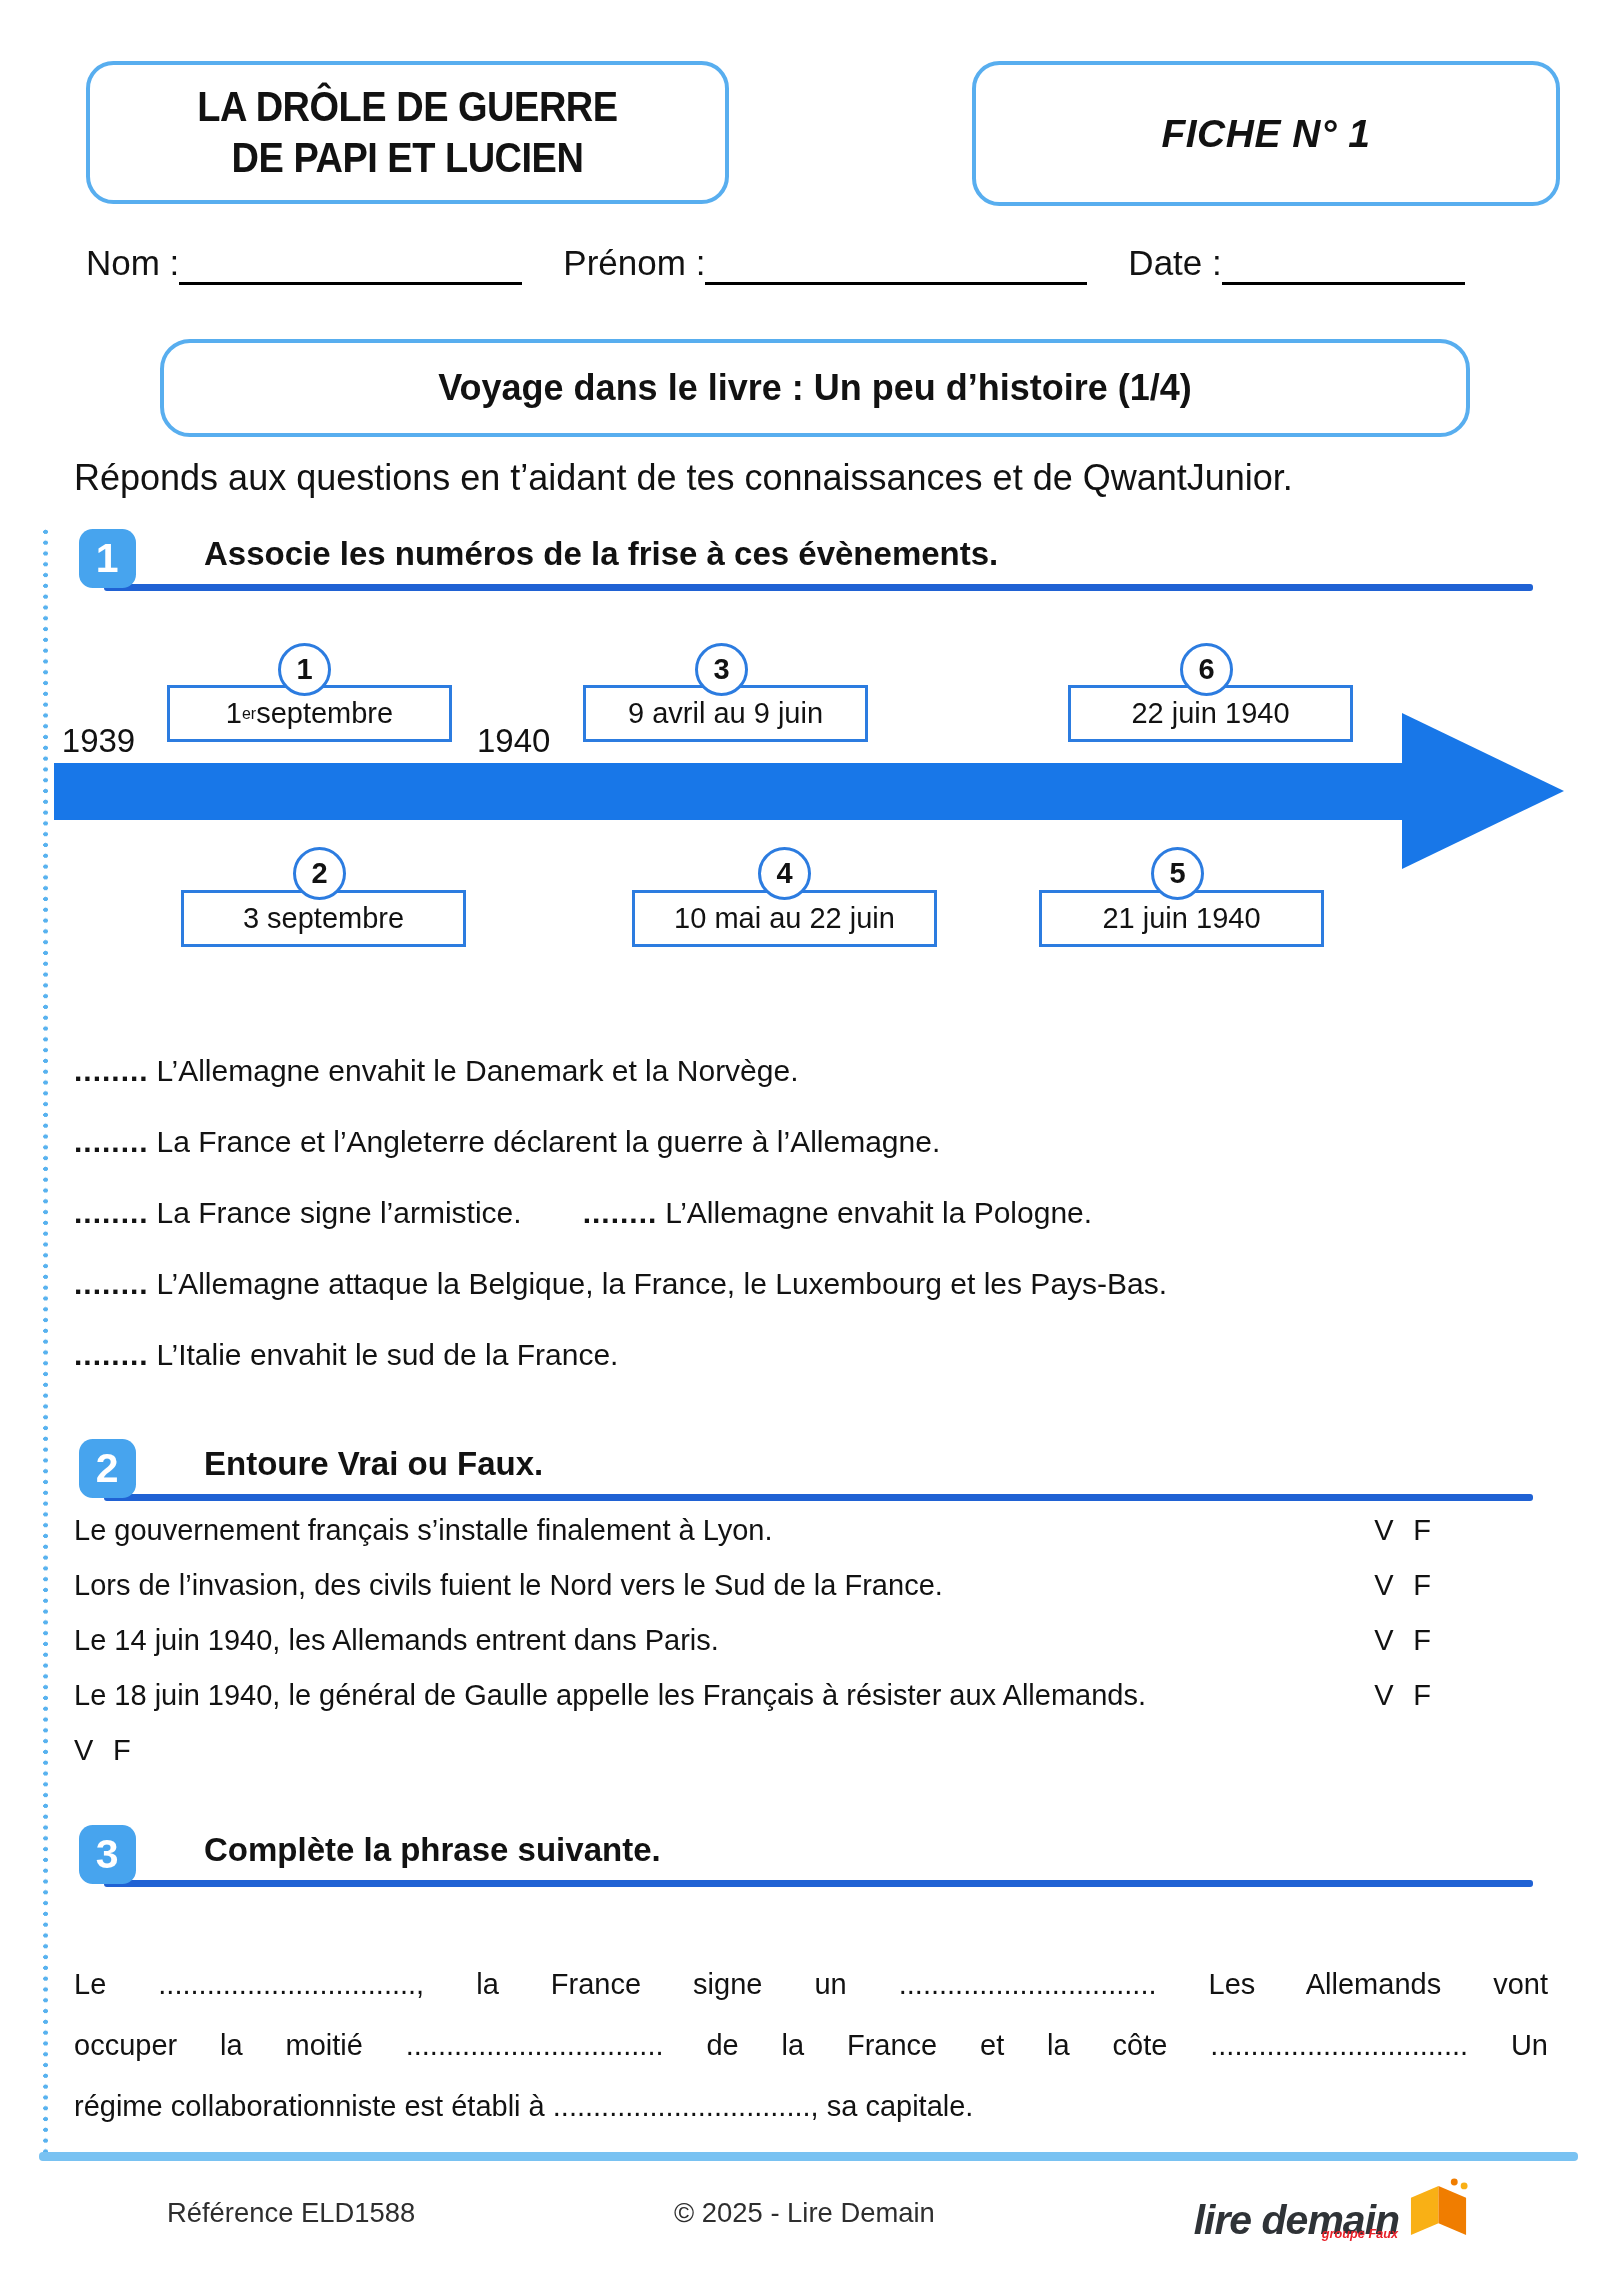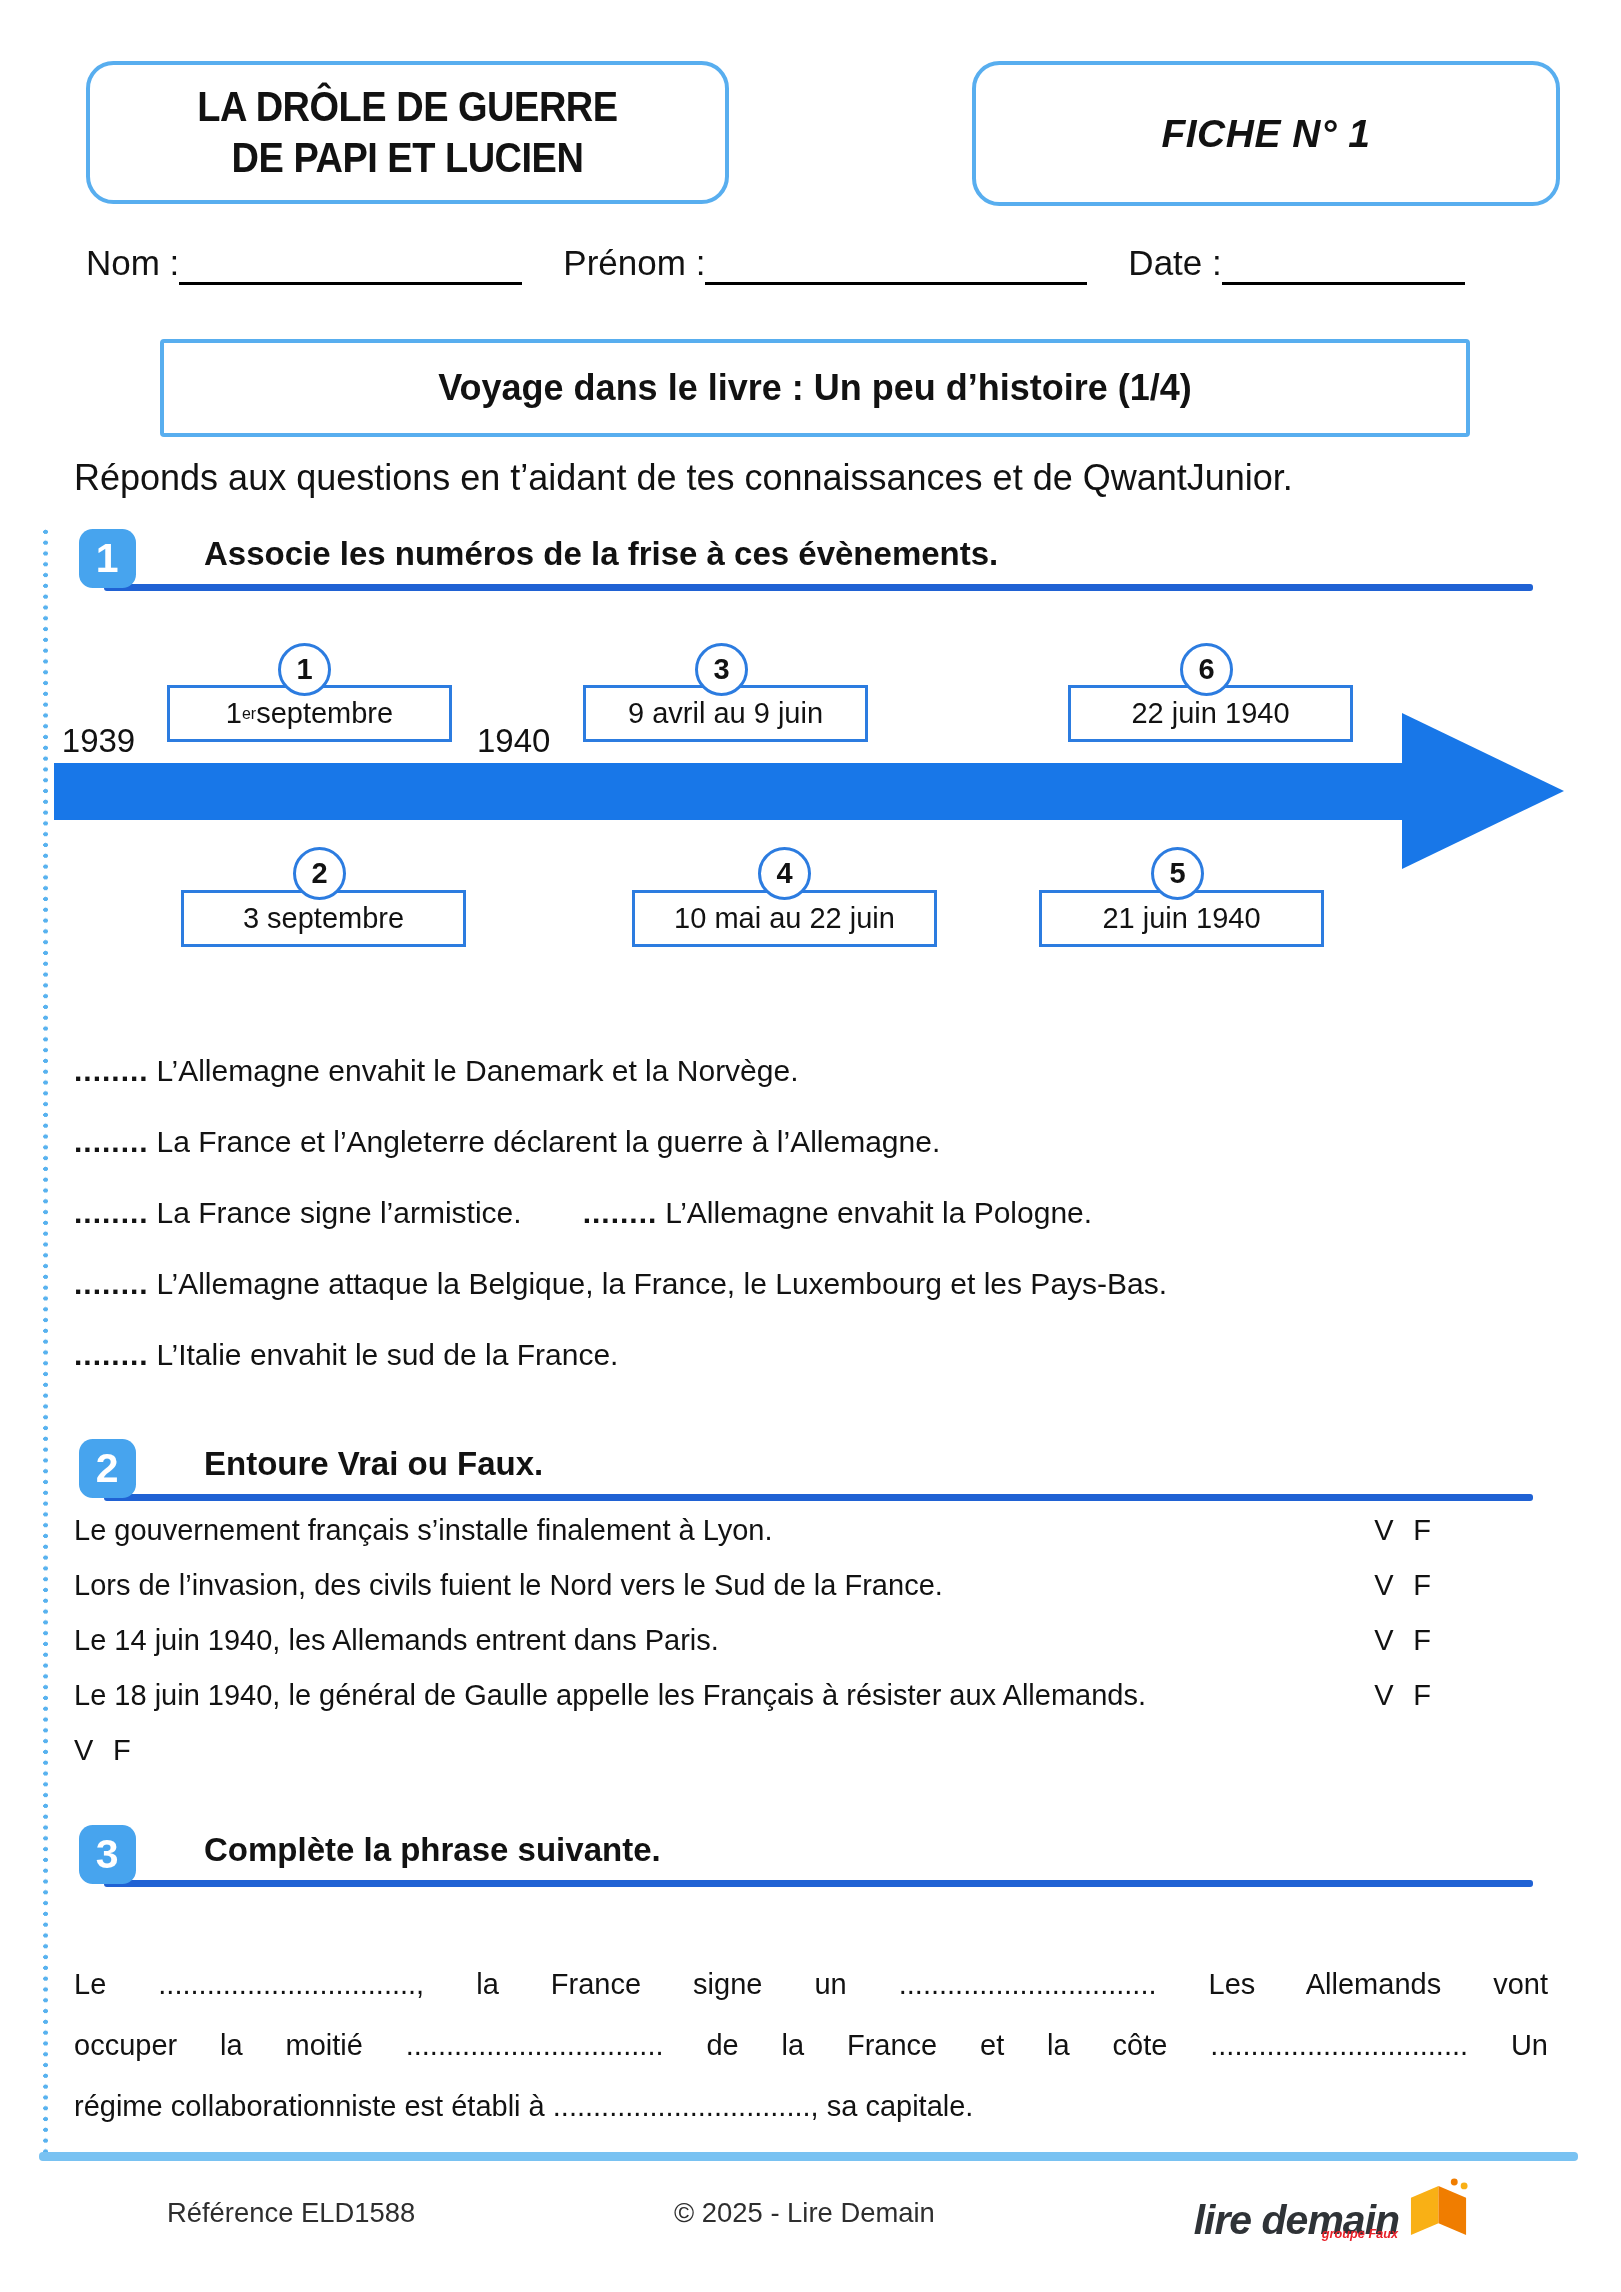--- a/index.html
+++ b/index.html
@@ -22,21 +22,21 @@
   
   .id-row{position:absolute;left:86px;top:243px;right:59px;display:flex;align-items:flex-end;font-size:35px;text-align:center;}
   .id-label{white-space:nowrap;padding-bottom:2px;}
   .uline{border-bottom:3.9px solid #000;height:33px;}
   .u-nom{width:343px;margin-right:41px;}
   .u-prenom{width:382px;margin-right:41px;}
   .u-date{width:243px;}
 
   
   .title-box{position:absolute;left:160px;top:339px;width:1302px;height:90px;border:4.9px solid #58aeef;
-             border-radius:4px;display:flex;align-items:center;justify-content:center;}
+             border-radius:30px;display:flex;align-items:center;justify-content:center;}
   .title-box span{font-weight:700;font-size:36px;}
 
   .instruction{position:absolute;left:74px;top:457px;font-size:36px;}
 
   
   .sec{position:absolute;left:59px;right:88px;height:69px;}
   .badge{position:absolute;left:19.6px;top:0;width:57px;height:59px;background:#47a4ee;border-radius:13.7px;
          color:#fff;font-size:41px;font-weight:700;display:flex;align-items:center;justify-content:center;z-index:2;}
   .sec-title{position:absolute;left:145px;top:5.9px;font-weight:700;font-size:33px;white-space:nowrap;}
   .sec-rule{position:absolute;left:45px;right:0;top:55px;height:6.9px;background:#2062d4;border-radius:2.9px;z-index:1;}

